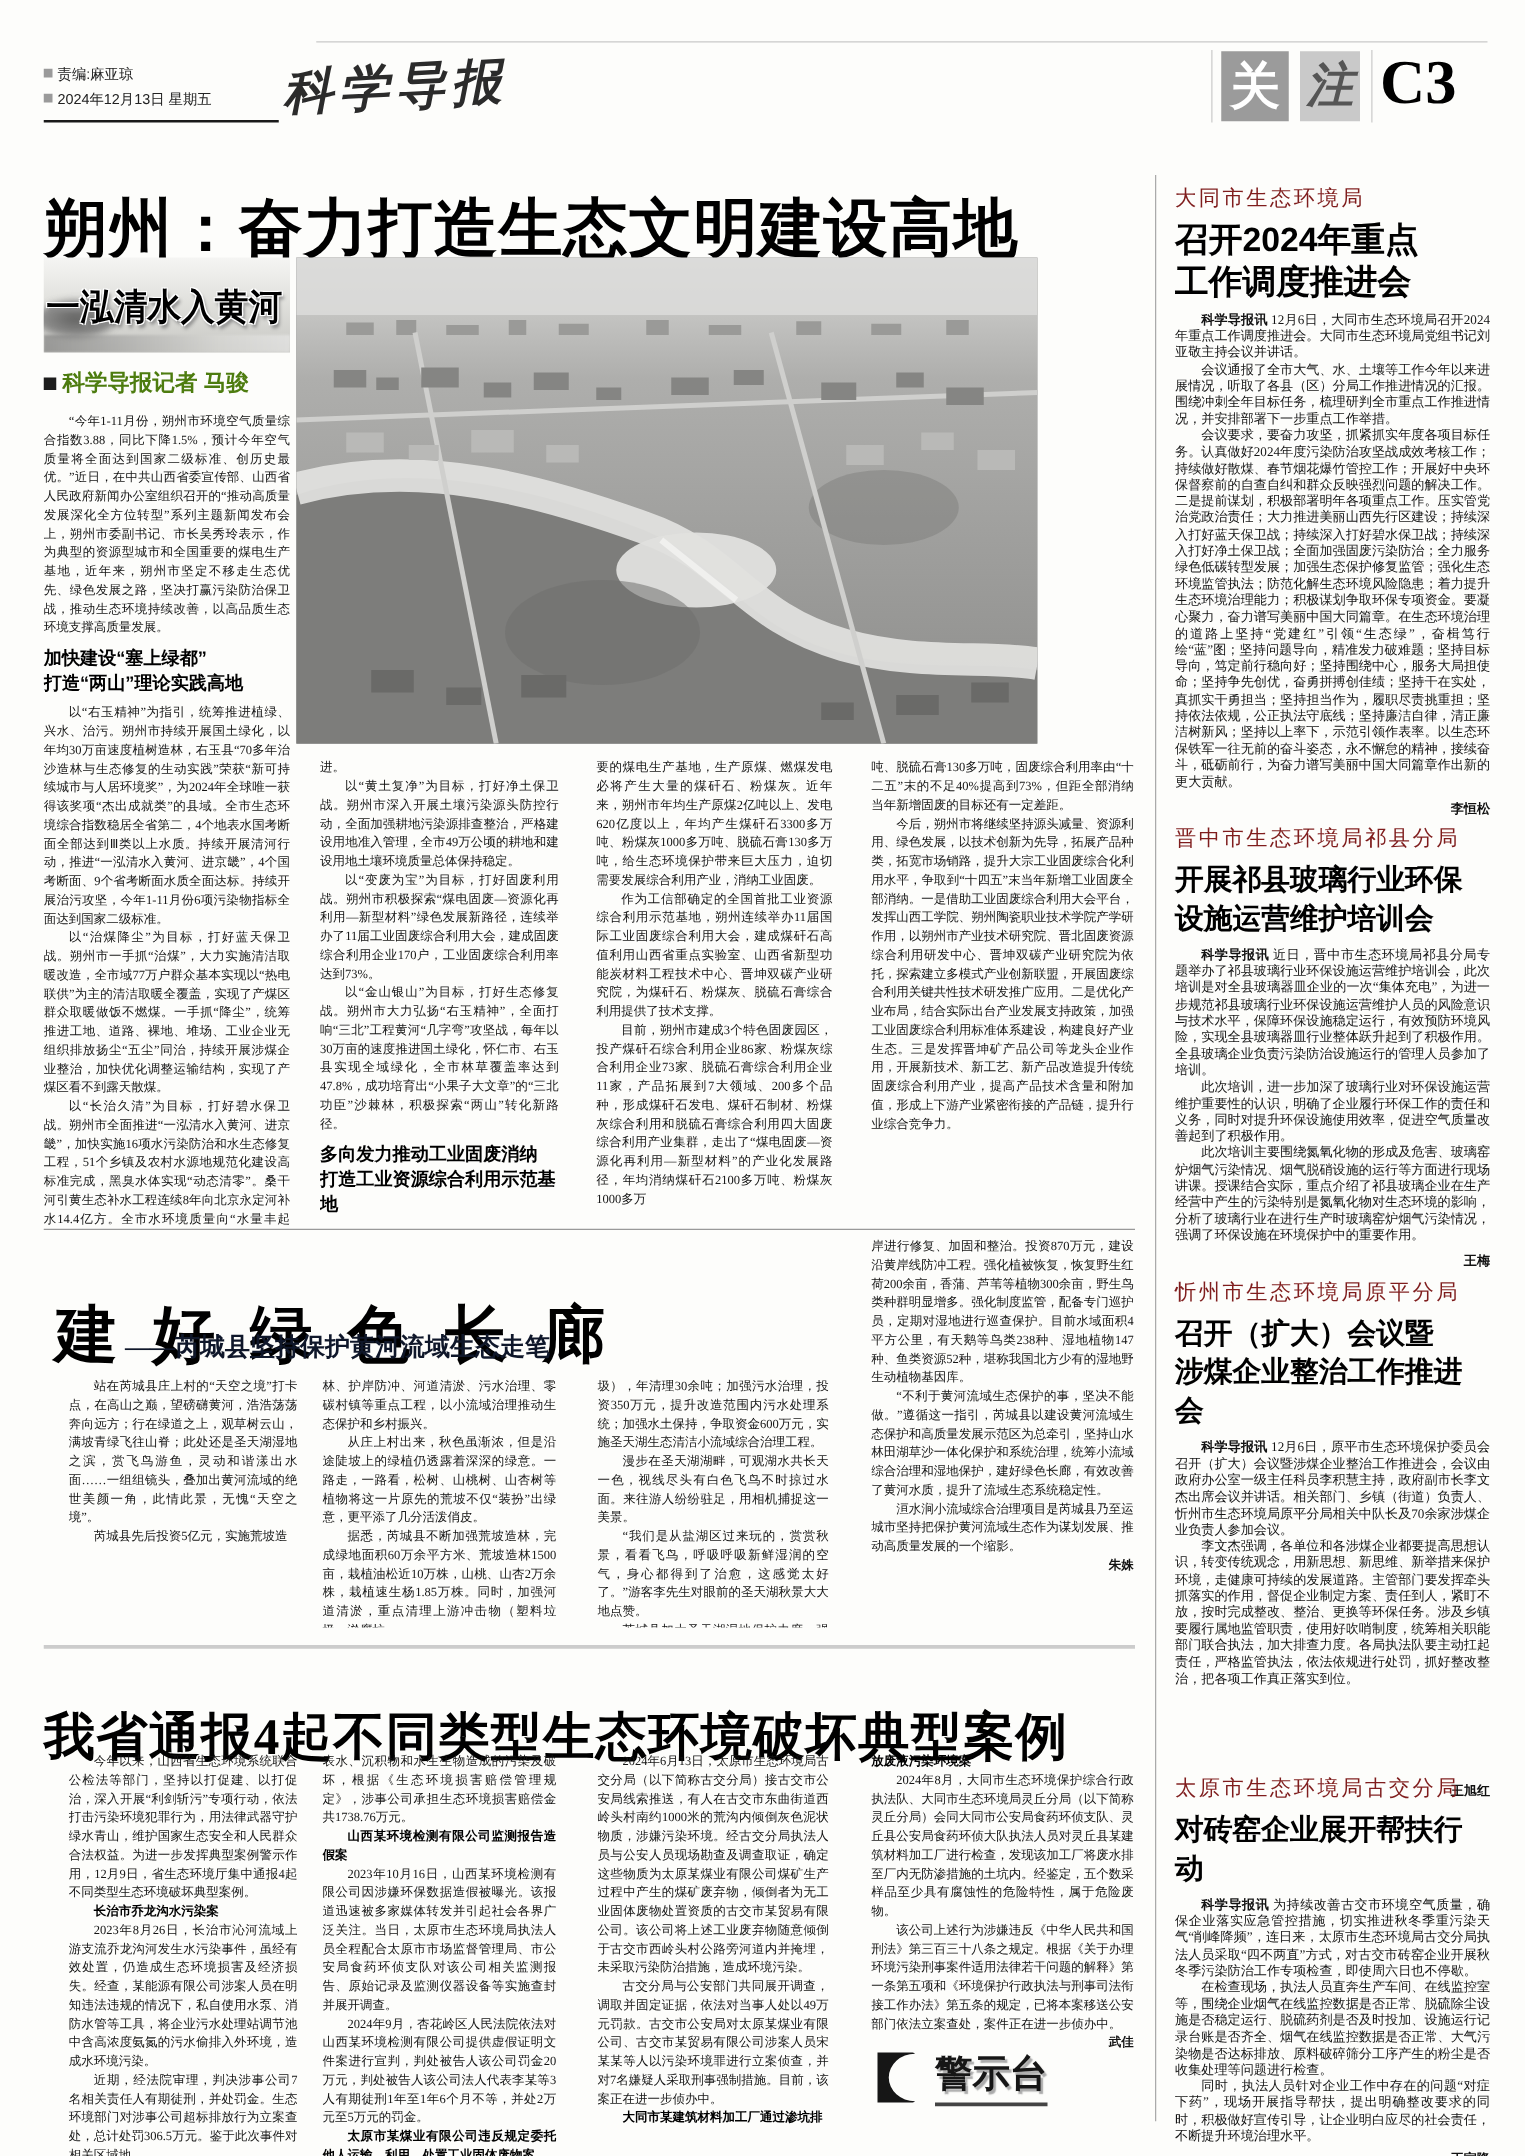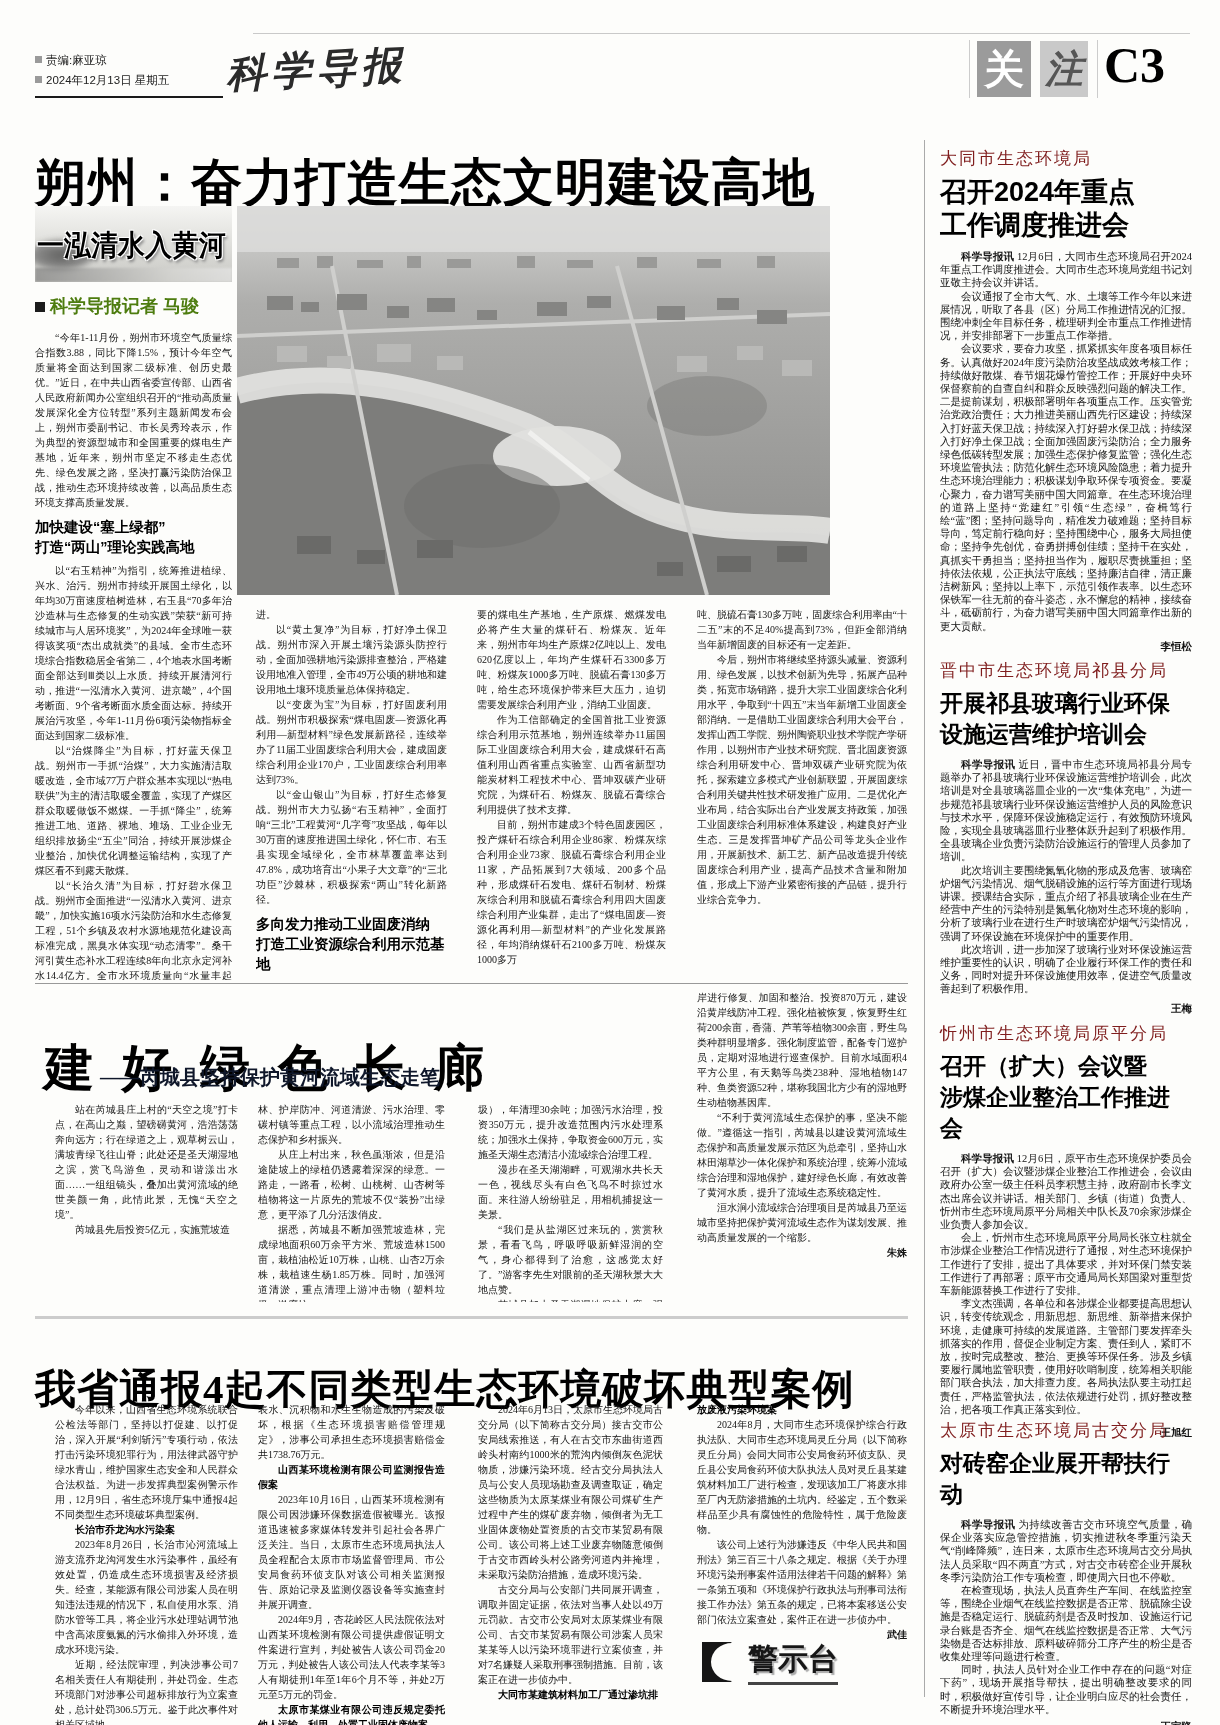--- a/index.html
+++ b/index.html
@@ -278,33 +278,32 @@
       </div>
     <div class="sb-author">李恒松</div>
   </div>
 
   <div class="abs sb-article a2">
     <div class="kicker">晋中市生态环境局祁县分局</div>
     <div class="sb-head h2">开展祁县玻璃行业环保
 设施运营维护培训会</div>
     <div class="sbody">
         <div class="blk"><b class="lead">科学导报讯</b> 近日，晋中市生态环境局祁县分局专题举办了祁县玻璃行业环保设施运营维护培训会，此次培训是对全县玻璃器皿企业的一次“集体充电”，为进一步规范祁县玻璃行业环保设施运营维护人员的风险意识与技术水平，保障环保设施稳定运行，有效预防环境风险，实现全县玻璃器皿行业整体跃升起到了积极作用。全县玻璃企业负责污染防治设施运行的管理人员参加了培训。</div>
+        <div class="blk">此次培训，进一步加深了玻璃行业对环保设施运营维护重要性的认识，明确了企业履行环保工作的责任和义务，同时对提升环保设施使用效率，促进空气质量改善起到了积极作用。</div>
         <div class="blk">此次培训主要围绕氮氧化物的形成及危害、玻璃窑炉烟气污染情况、烟气脱硝设施的运行等方面进行现场讲课。授课结合实际，重点介绍了祁县玻璃企业在生产经营中产生的污染特别是氮氧化物对生态环境的影响，分析了玻璃行业在进行生产时玻璃窑炉烟气污染情况，强调了环保设施在环境保护中的重要作用。</div>
-        <div class="blk">此次培训，进一步加深了玻璃行业对环保设施运营维护重要性的认识，明确了企业履行环保工作的责任和义务，同时对提升环保设施使用效率，促进空气质量改善起到了积极作用。</div>
       </div>
     <div class="sb-author">王梅</div>
   </div>
 
   <div class="abs sb-article a3">
     <div class="kicker">忻州市生态环境局原平分局</div>
     <div class="sb-head h2">召开（扩大）会议暨
 涉煤企业整治工作推进会</div>
     <div class="sbody">
         <div class="blk"><b class="lead">科学导报讯</b> 12月6日，原平市生态环境保护委员会召开（扩大）会议暨涉煤企业整治工作推进会，会议由政府办公室一级主任科员李积慧主持，政府副市长李文杰出席会议并讲话。相关部门、乡镇（街道）负责人、忻州市生态环境局原平分局相关中队长及70余家涉煤企业负责人参加会议。</div>
-        <div class="blk">会上，忻州市生态环境局原平分局局长张立柱就全市涉煤企业整治工作情况进行了通报，对生态环境保护工作进行了安排，提出了具体要求，并对环保门禁安装工作进行了再部署；原平市交通局局长郑国梁对重型货车新能源替换工作进行了安排。</div>
         <div class="blk">李文杰强调，各单位和各涉煤企业都要提高思想认识，转变传统观念，用新思想、新思维、新举措来保护环境，走健康可持续的发展道路。主管部门要发挥牵头抓落实的作用，督促企业制定方案、责任到人，紧盯不放，按时完成整改、整治、更换等环保任务。涉及乡镇要履行属地监管职责，使用好吹哨制度，统筹相关职能部门联合执法，加大排查力度。各局执法队要主动扛起责任，严格监管执法，依法依规进行处罚，抓好整改整治，把各项工作真正落实到位。</div>
       </div>
     <div class="sb-author">王旭红</div>
   </div>
 
   <div class="abs sb-article a4">
     <div class="kicker">太原市生态环境局古交分局</div>
     <div class="sb-head h2">对砖窑企业展开帮扶行动</div>
     <div class="sbody">
         <div class="blk"><b class="lead">科学导报讯</b> 为持续改善古交市环境空气质量，确保企业落实应急管控措施，切实推进秋冬季重污染天气“削峰降频”，连日来，太原市生态环境局古交分局执法人员采取“四不两直”方式，对古交市砖窑企业开展秋冬季污染防治工作专项检查，即使周六日也不停歇。</div>

